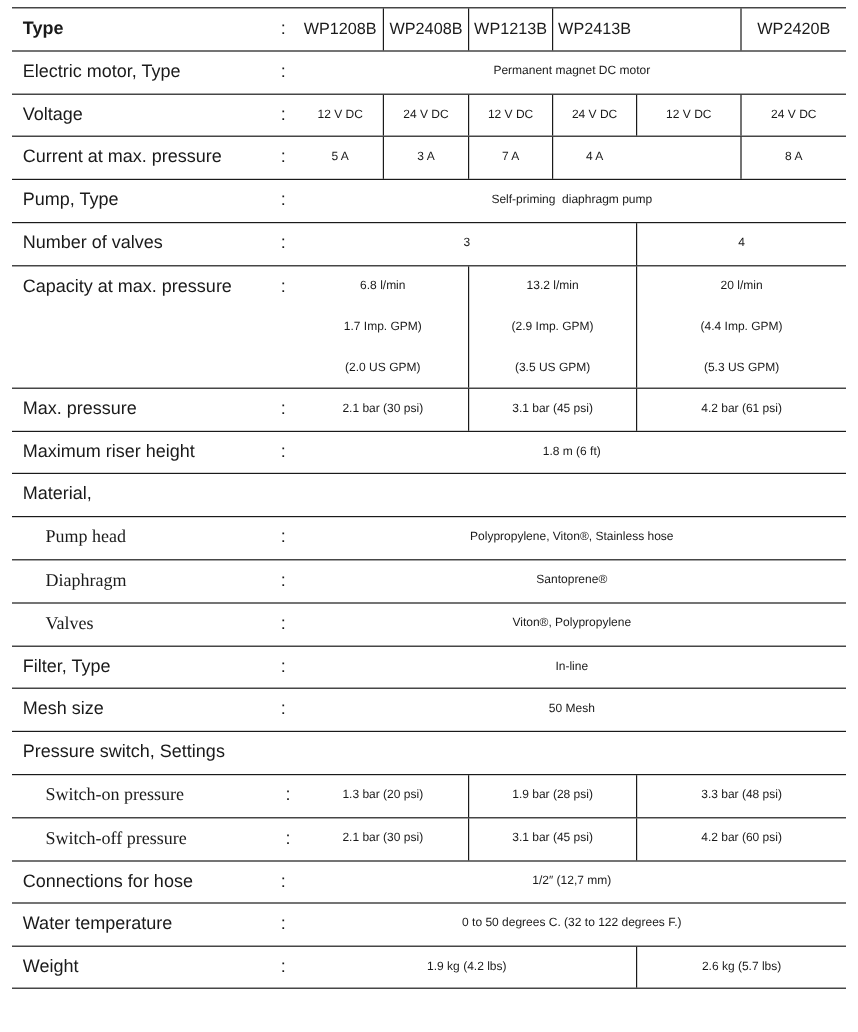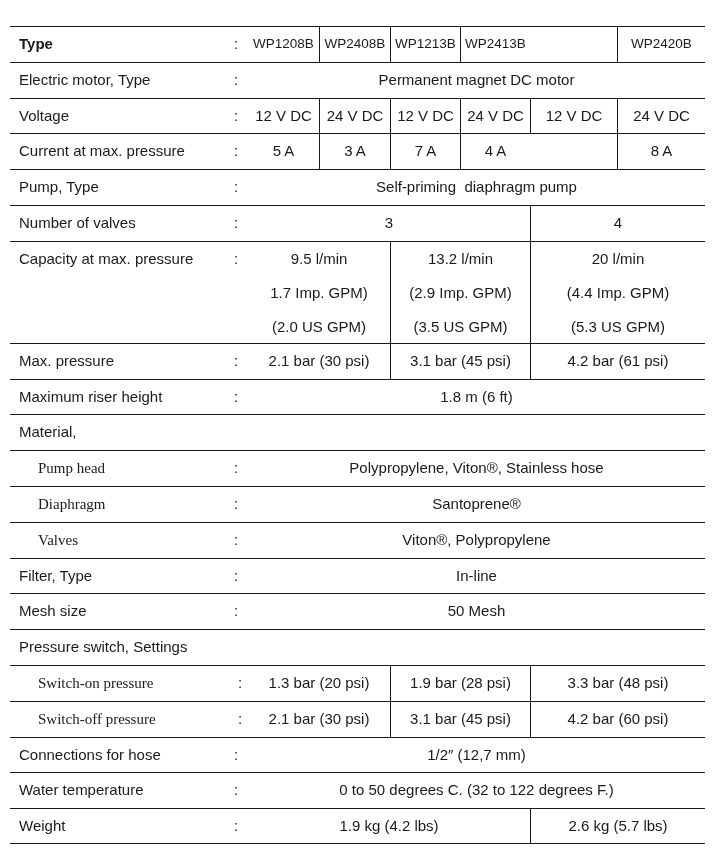--- a/index.html
+++ b/index.html
@@ -1,27 +1,27 @@
 <!DOCTYPE html>
 <html><head>
 <meta charset="utf-8">
 <style>
   html, body { margin:0; padding:0; background:#ffffff; }
   body { width:715px; height:860px; position:relative; overflow:hidden;
          font-family:"Liberation Sans", "DejaVu Sans", sans-serif; color:#1a1a1a; }
-  .spec-table { position:absolute; left:10px; top:26px; width:695px; }
+  .spec-table { position:absolute; left:10px; top:6px; width:695px; }
   .row { position:relative; height:35.8px; border-top:1.5px solid #1a1a1a; box-sizing:border-box; }
   .row.last { border-bottom:1.5px solid #1a1a1a; }
   .row.tall { height:102px; }
   .label { position:absolute; left:9px; top:0; height:34px; line-height:34px; font-size:15px; white-space:nowrap; }
   .label.sub { left:28px;font-family:Liberation Serif, serif; }
   .label.bold { font-weight:bold; }
   .colon { position:absolute; left:224px; top:0; height:34px; line-height:34px; font-size:15px; }
   .colon.sub { left:228px; }
-  .cell { position:absolute; top:0; bottom:0; text-align:center; font-size:15px; line-height:34px; white-space:nowrap; box-sizing:border-box; }
+  .cell { position:absolute; top:0; bottom:0; text-align:center; font-size:10px; line-height:34px; white-space:nowrap; box-sizing:border-box; }
   .cell.hdr { font-size:13.5px; }
   .cell.bl { border-left:1.5px solid #1a1a1a; }
   .cell .ln { display:block; height:34px; line-height:34px; }
 </style>
 </head>
 <body>
 
 <div class="spec-table">
 
   <div class="row">
@@ -71,21 +71,21 @@
     <span class="label">Number of valves</span>
     <span class="colon">:</span>
     <div class="cell" style="left:238px;width:282px">3</div>
     <div class="cell bl" style="left:520px;width:175px">4</div>
   </div>
 
   <div class="row tall">
     <span class="label">Capacity at max. pressure</span>
     <span class="colon">:</span>
     <div class="cell" style="left:238px;width:142px">
-      <span class="ln">9.5 l/min</span>
+      <span class="ln">6.8 l/min</span>
       <span class="ln">1.7 Imp. GPM)</span>
       <span class="ln">(2.0 US GPM)</span>
     </div>
     <div class="cell bl" style="left:380px;width:140px">
       <span class="ln">13.2 l/min</span>
       <span class="ln">(2.9 Imp. GPM)</span>
       <span class="ln">(3.5 US GPM)</span>
     </div>
     <div class="cell bl" style="left:520px;width:175px">
       <span class="ln">20 l/min</span>

